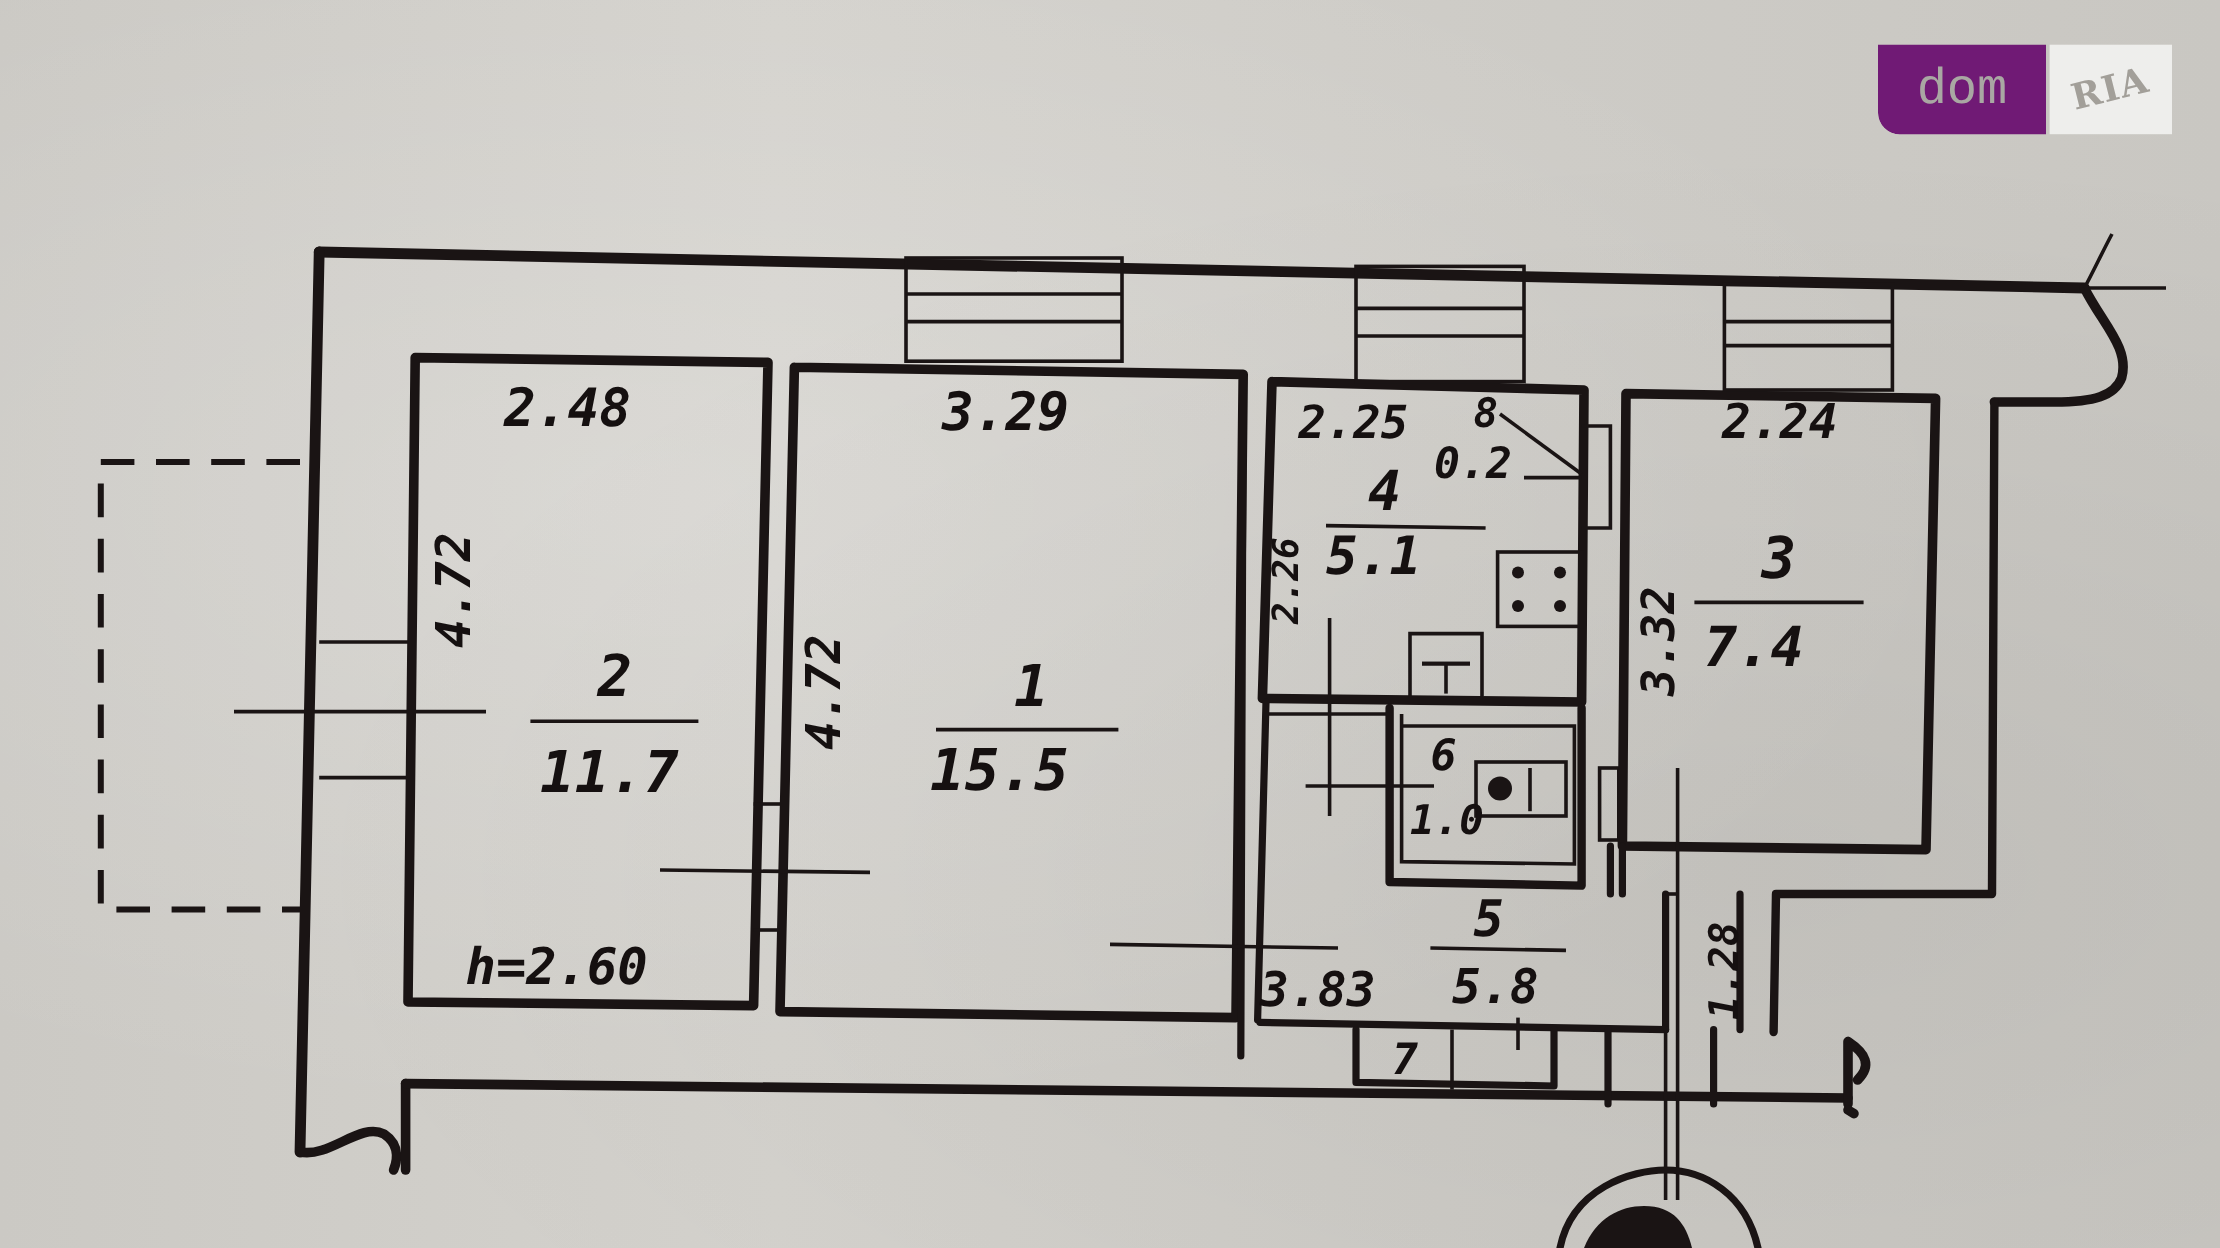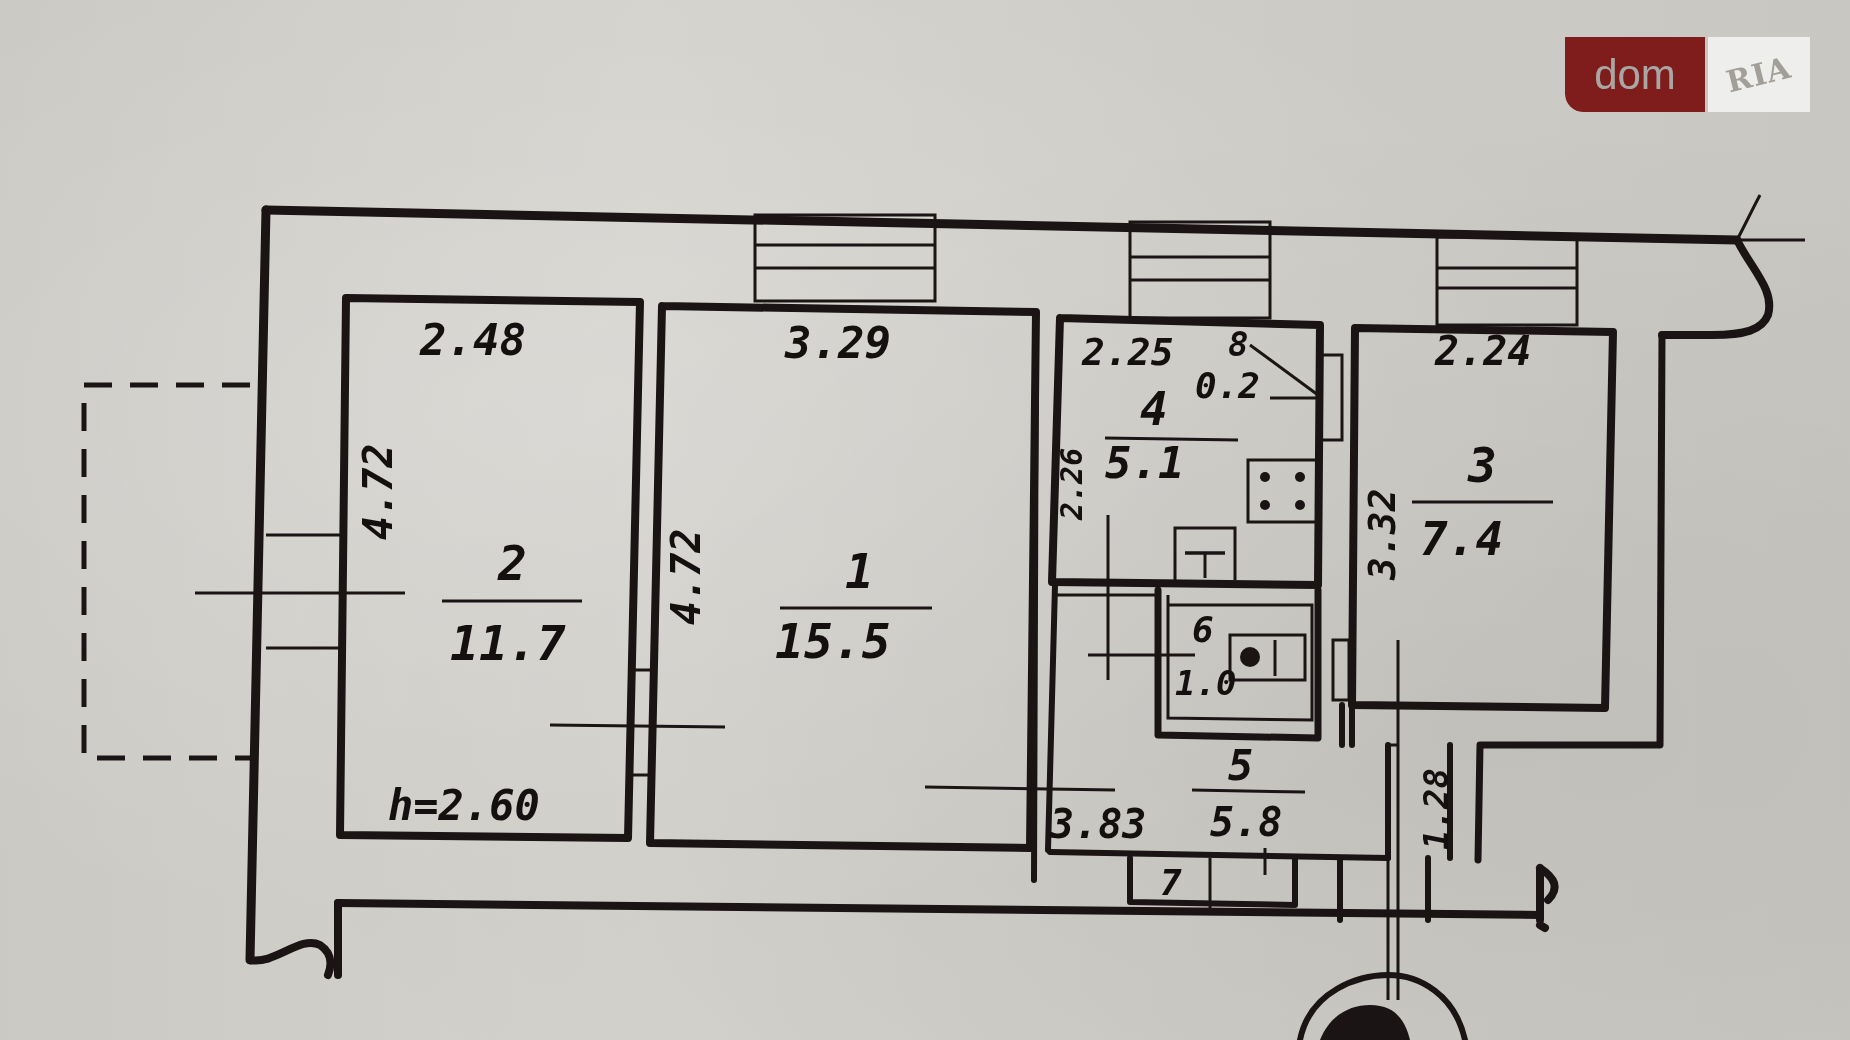--- a/index.html
+++ b/index.html
@@ -21,23 +21,23 @@
   .dash { stroke: #1a1414; fill: none; stroke-width: 5; stroke-dasharray: 28 18; }
   .hand {
     font-family: "DejaVu Sans Mono", monospace;
     font-weight: bold; fill: #151010; font-style: italic;
   }
   .watermark {
     position: absolute; left: 1565px; top: 37px; width: 245px; height: 75px;
     display: flex; border-radius: 0 0 0 18px; overflow: hidden;
   }
   .wm-left {
-    width: 140px; background: #7f1d1d; display: flex; align-items: center;
+    width: 140px; background: #701a75; display: flex; align-items: center;
     justify-content: center; color: #a9a7a3; font-size: 42px;
-    font-family: Liberation Sans, sans-serif; border-radius: 0 0 0 18px;
+    font-family: Liberation Mono, monospace; border-radius: 0 0 0 18px;
   }
   .wm-sep { width: 3px; background: #c8c6c2; }
   .wm-right {
     flex: 1; background: #eeeeec; display: flex; align-items: center;
     justify-content: center; color: #a29f99; font-size: 30px;
     font-family: "DejaVu Serif", serif; font-weight: bold; transform-origin: center;
   }
   .wm-right span { display: inline-block; transform: rotate(-14deg); letter-spacing: 1px; }
 </style>
 </head>

